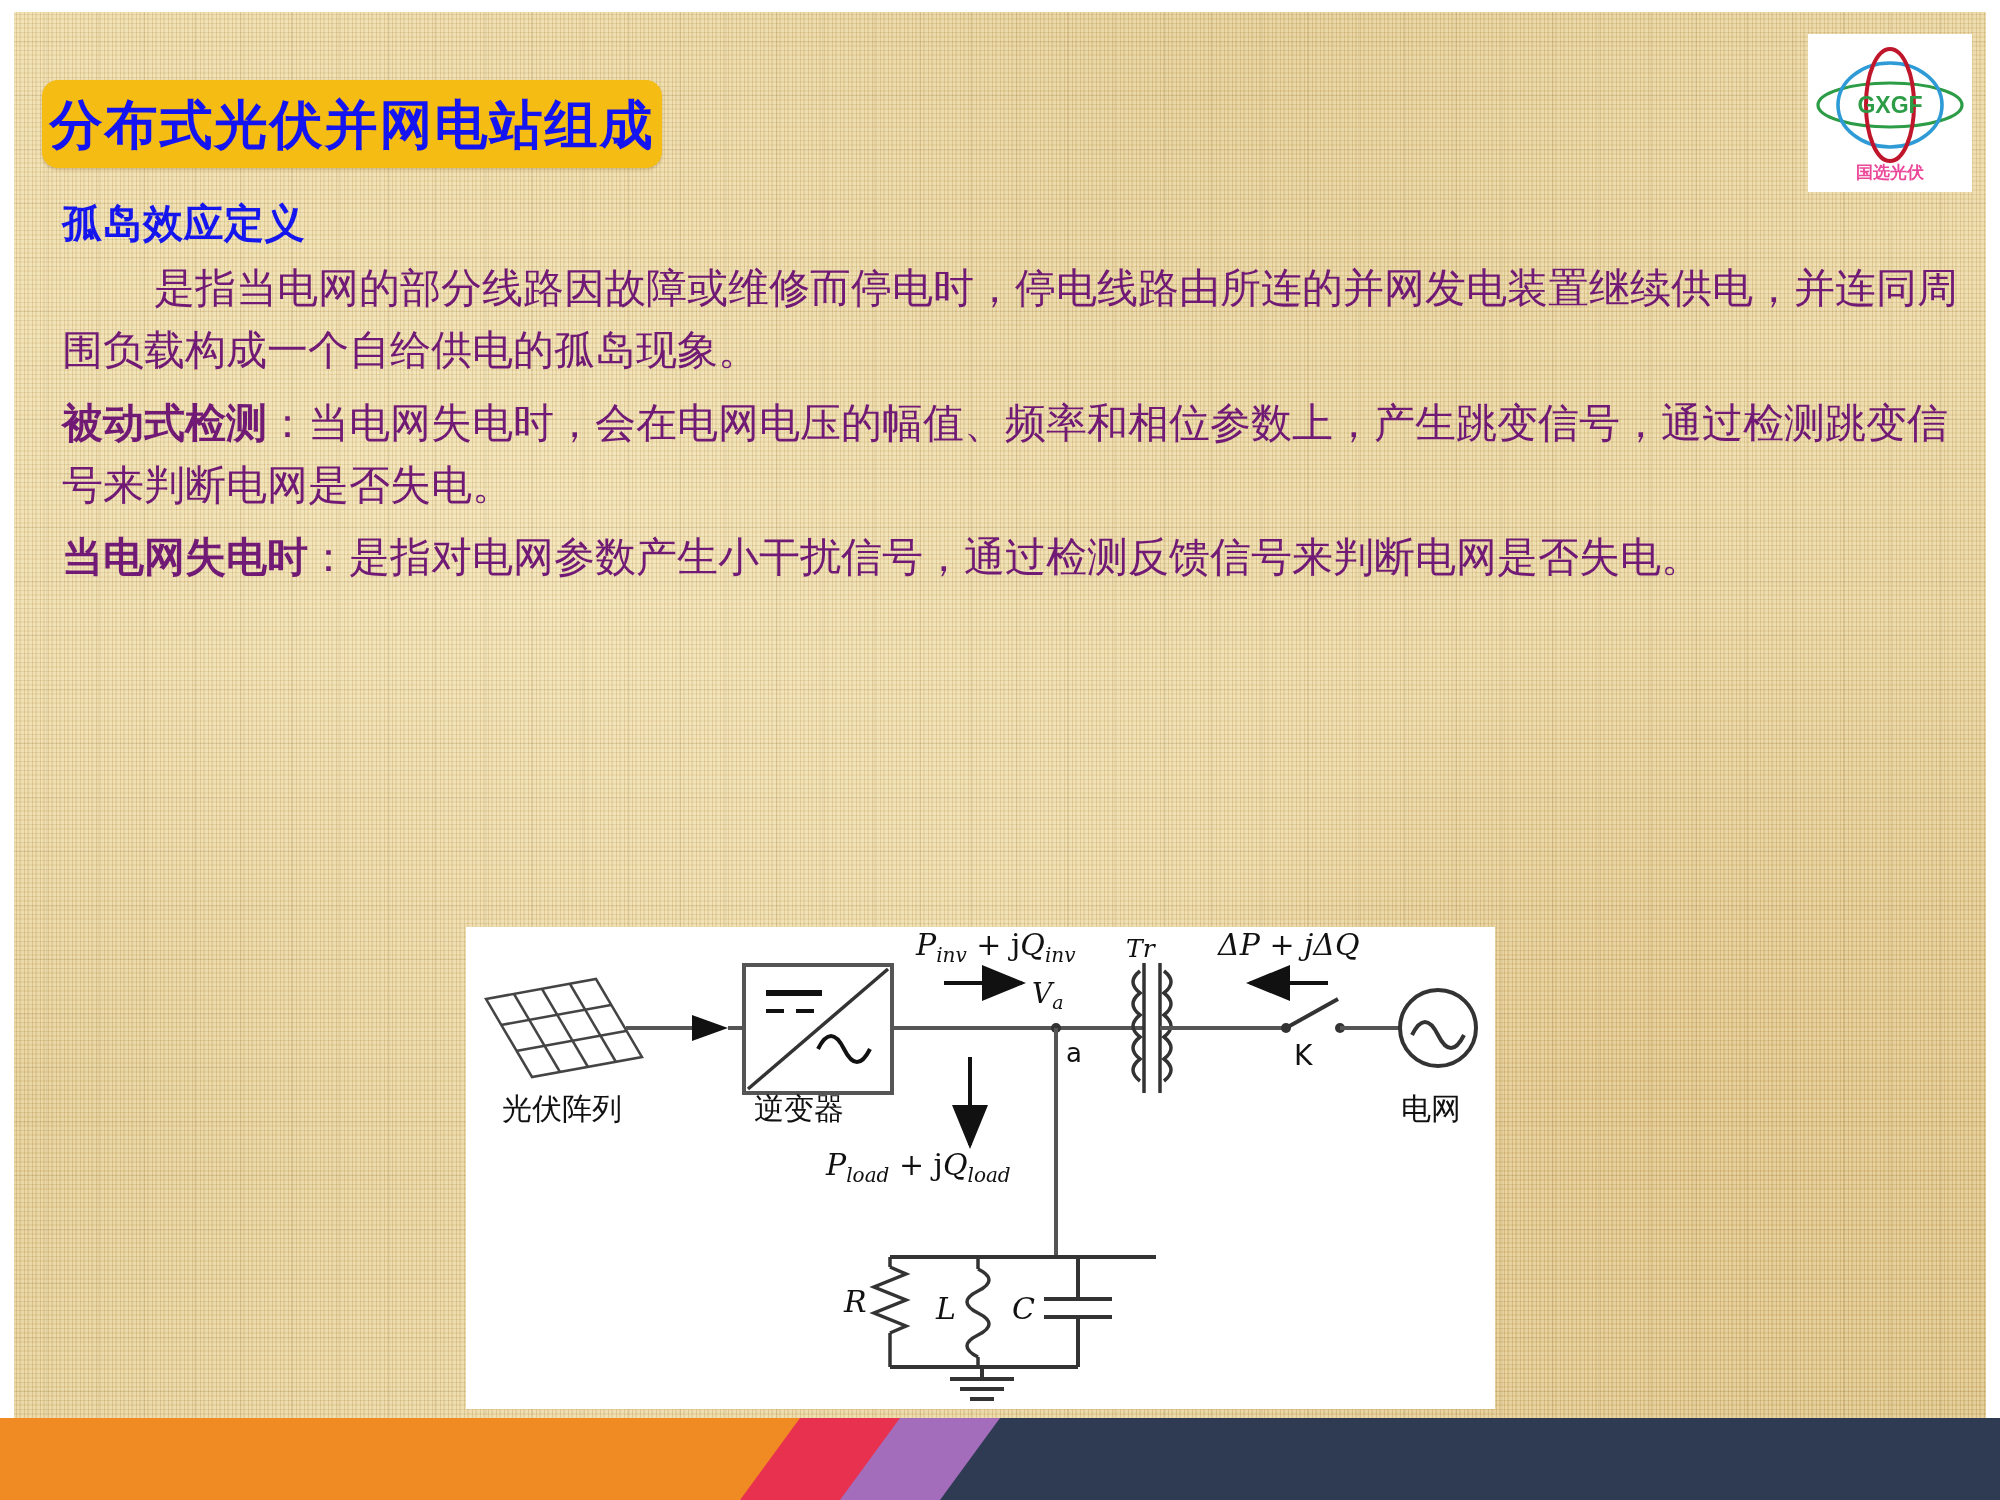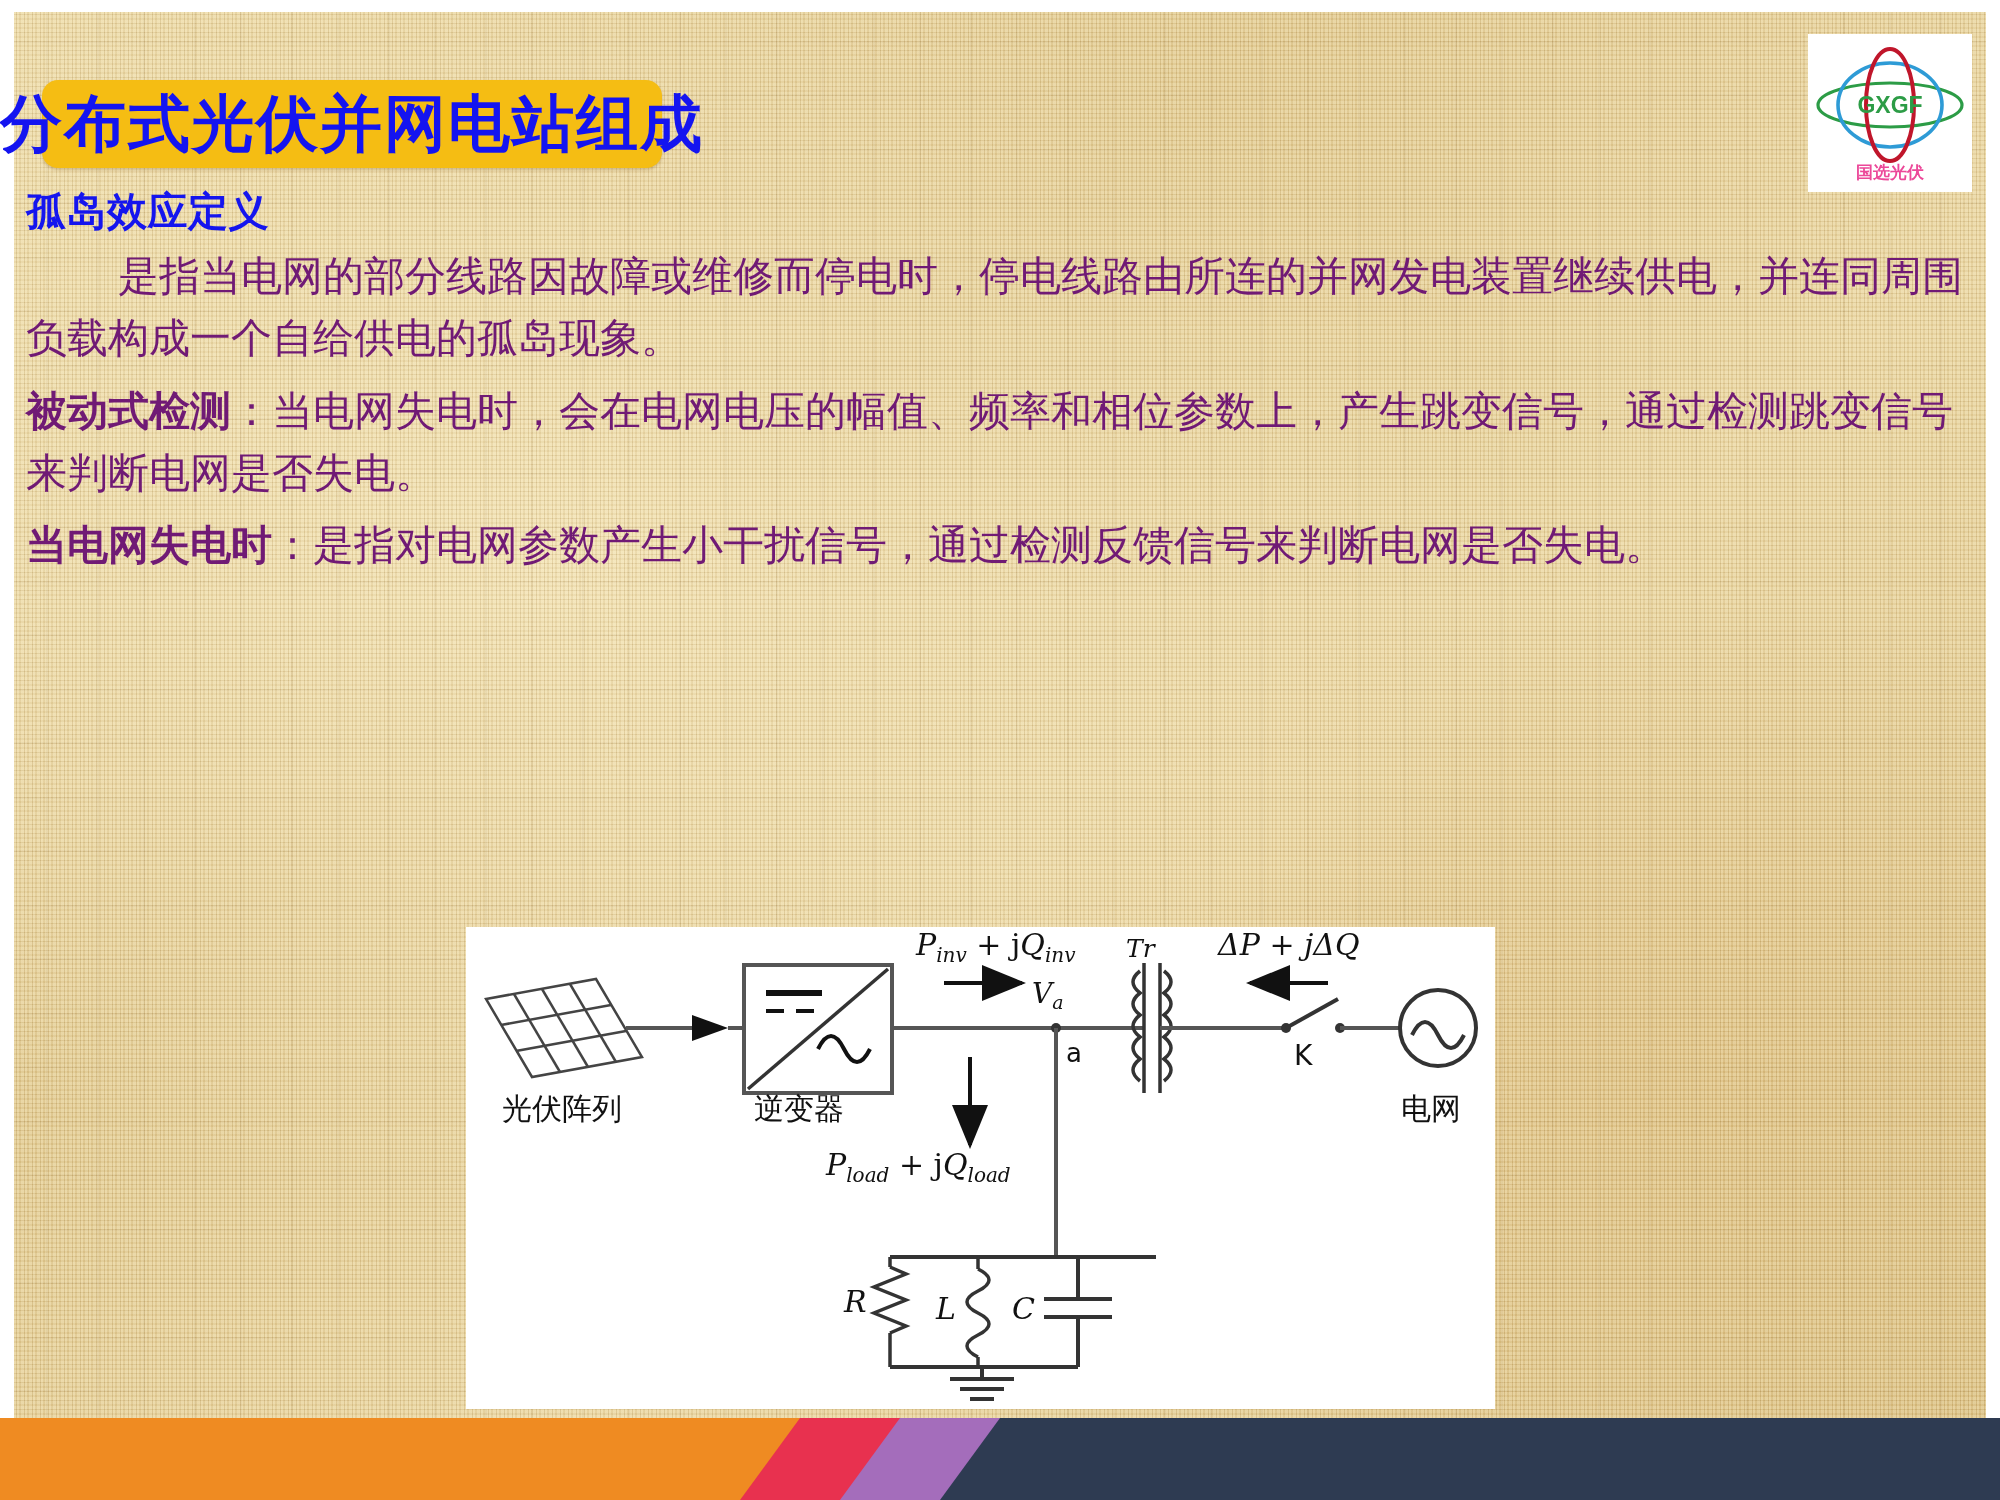--- a/index.html
+++ b/index.html
@@ -60,21 +60,21 @@
   #title-badge {
     position: absolute;
     left: 42px; top: 80px;
     width: 620px; height: 88px;
     background: #f5bd13;
     border-radius: 16px;
     box-shadow: 0 2px 3px rgba(120,80,10,0.25);
     display: flex; align-items: center; justify-content: center;
   }
   #title-text {
-    font-size: 62px;
+    font-size: 53px;
     font-weight: bold;
     color: #1414f0;
     letter-spacing: 2px;
     line-height: 1;
     white-space: nowrap;
     font-family: "DejaVu Sans", "Liberation Sans", sans-serif;
   }
 
   
   #logo-box {
@@ -89,22 +89,23 @@
   #logo-mark { width: 150px; height: 118px; display:block; }
   #logo-caption {
     font-size: 17px; font-weight: bold; color: #ec4899;
     letter-spacing: 0px; line-height: 1;
     font-family: "DejaVu Sans", "Liberation Sans", sans-serif;
   }
 
   
   #body-area {
     position: absolute;
-    left: 26px; top: 191px;
+    left: 26px; top: 203px;
     width: 1948px;
+    padding-left: 36px;
   }
   .heading {
     font-size: 40px;
     font-weight: bold;
     color: #1515ee;
     line-height: 1.0;
     margin: 0 0 14px 0;
     letter-spacing: 0.5px;
     font-family: "DejaVu Sans", "Liberation Sans", sans-serif;
   }

